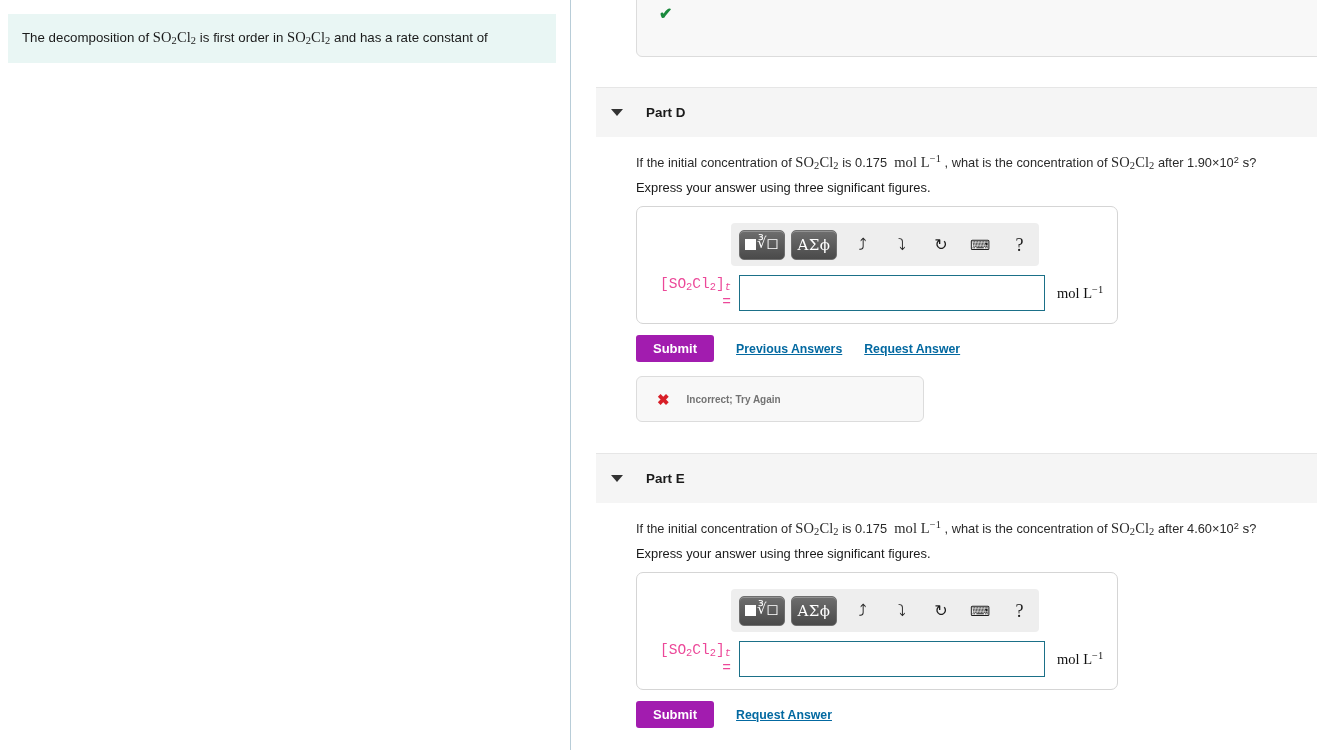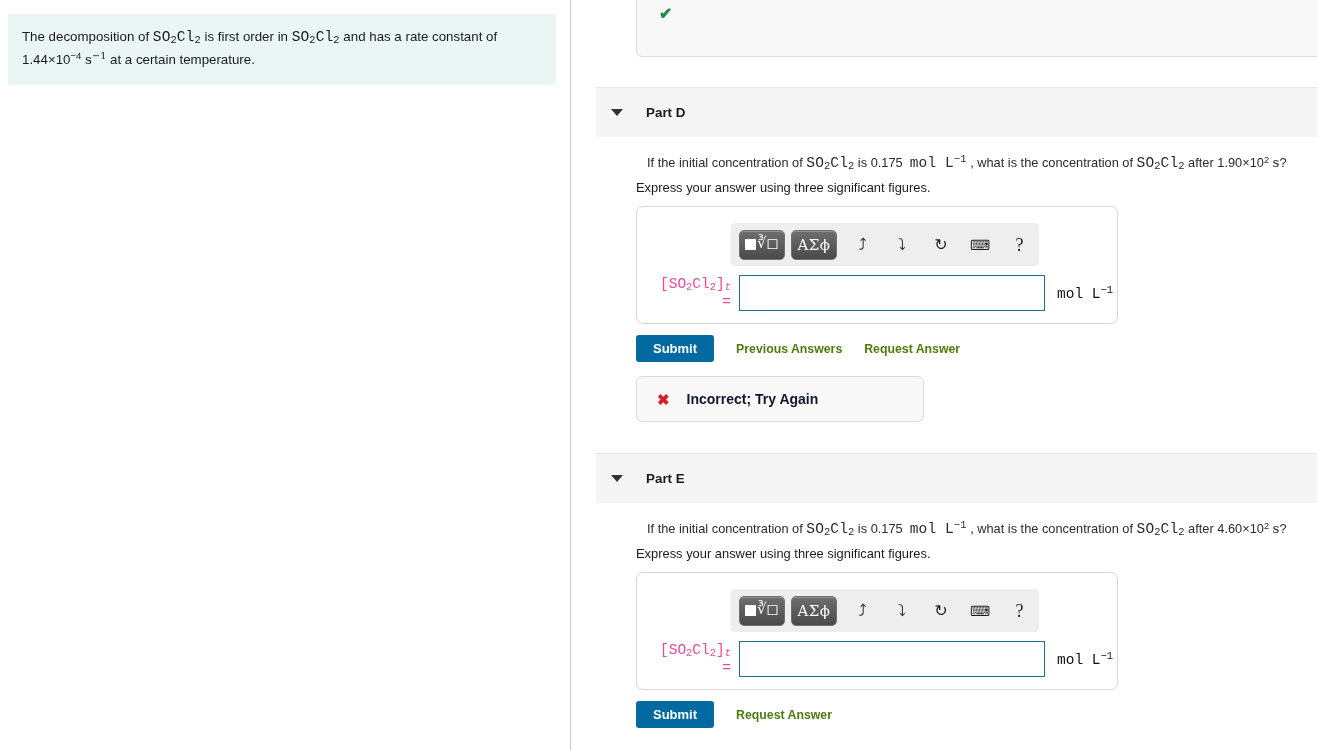--- a/index.html
+++ b/index.html
@@ -55,21 +55,21 @@
     padding: 12px 14px 14px 14px;
     box-sizing: border-box;
     font-size: 13.3px;
     line-height: 1.55;
     color: #1a1a1a;
   }
   .problem-box .line2 { display:block; }
 
   
   .m {
-    font-family: Liberation Mono, monospace;
+    font-family: Liberation Serif, serif;
     font-size: 14.5px;
     letter-spacing: .1px;
   }
   .m-sm {
     font-family: "DejaVu Serif", "Liberation Serif", serif;
     font-size: 13.5px;
   }
   sub { font-size: .72em; vertical-align: -.22em; }
   sup { font-size: .72em; vertical-align: .48em; }
 
@@ -133,21 +133,21 @@
   }
   .part-title {
     font-size: 13.4px;
     font-weight: bold;
     color: #1a1a1a;
   }
 
   
   .question {
     position: absolute;
-    left: 76px;
+    left: 65px;
     font-size: 12.8px;
     color: #2a2a2a;
     white-space: nowrap;
     line-height: 1.4;
   }
   .instruction {
     position: absolute;
     left: 65px;
     font-size: 12.9px;
     font-weight: normal;
@@ -243,49 +243,50 @@
     border: 1px solid #1b7088;
     background: #ffffff;
     box-sizing: border-box;
     outline: none;
     font-size: 14px;
     padding: 0 6px;
     font-family: "Liberation Sans", sans-serif;
     border-radius: 0;
   }
   .ans-unit {
-    font-family: Liberation Mono, monospace;
+    font-family: Liberation Serif, serif;
     font-size: 14.5px;
     color: #111;
     margin-left: 12px;
   }
 
   
   .submit-row {
     position: absolute;
     left: 636px;
     display: flex;
     align-items: center;
   }
   .submit-btn {
-    background: #0369a1;
+    background: #a21caf;
     color: #ffffff;
     border: none;
     border-radius: 3px;
     height: 27px;
     padding: 0 17px;
     font-size: 13px;
     font-weight: bold;
     font-family: "Liberation Sans", sans-serif;
     cursor: pointer;
   }
   .link {
-    color: #4d7c0f;
+    color: #0369a1;
     font-size: 12.3px;
     font-weight: bold;
+    text-decoration: underline;
     margin-left: 22px;
     cursor: pointer;
   }
 
   
   .incorrect-banner {
     position: absolute;
     left: 636px;
     width: 288px;
     height: 46px;
@@ -298,34 +299,33 @@
   }
   .x-icon {
     color: #d81f28;
     font-size: 15px;
     font-weight: bold;
     margin-left: 20px;
     margin-right: 17px;
     line-height: 1;
   }
   .incorrect-text {
-    font-size: 14px;
-    font-weight: bold;
-    color: #0f172a;
+    font-size: 10px;
+    font-weight: bold;
+    color: #737373;
   }
 </style>
 </head>
 <body>
 
 <div class="page">
 
   <div class="left-pane">
     <div class="problem-box">
       <span>The decomposition of </span><span class="m">SO<sub>2</sub>Cl<sub>2</sub></span><span> is first order in </span><span class="m">SO<sub>2</sub>Cl<sub>2</sub></span><span> and has a rate constant of</span>
-      <span class="line2"><span>1.44×10</span><sup>−4</sup>&nbsp;<span class="m-sm"><span>s</span><sup>−1</sup></span><span> at a certain temperature.</span></span>
     </div>
   </div>
 
   <div class="divider"></div>
 
   <div class="right-pane">
 
     <div class="correct-banner">
       <div class="correct-row">
         <span class="check-icon">✔</span>

